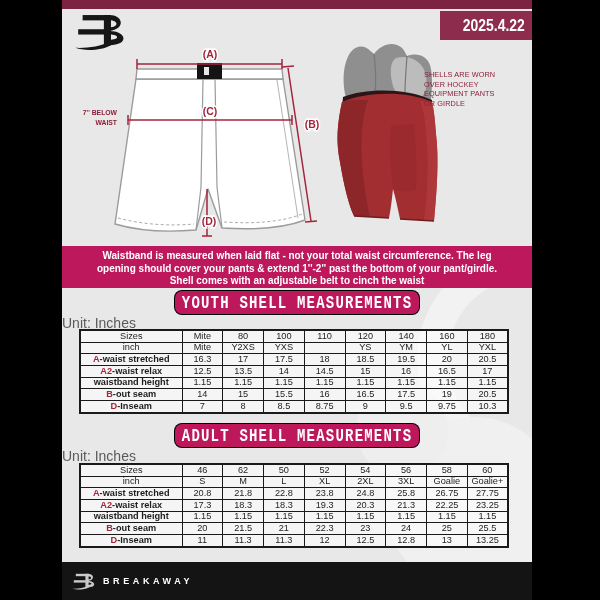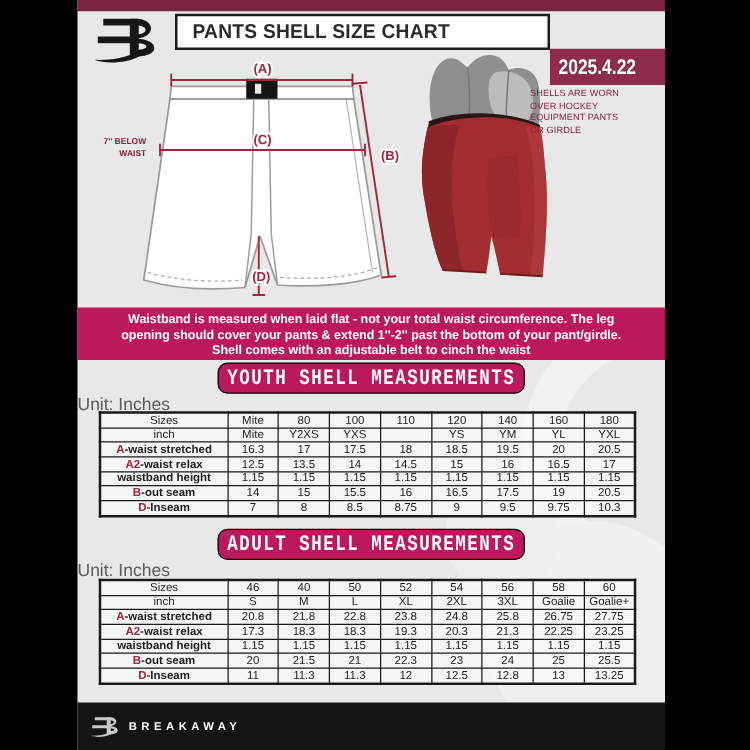--- a/index.html
+++ b/index.html
@@ -7,21 +7,21 @@
           font-family:"Liberation Sans",sans-serif;}
   .page{position:absolute;left:62px;top:0;width:470px;height:600px;background:#e8e8e8;}
   .abs{position:absolute;}
   
   .topbar{left:0;top:0;width:470px;height:9px;background:#7d2342;}
   .titlebox{left:78px;top:11px;width:300px;height:29px;background:#fff;border:2px solid #1c1c1c;
             box-sizing:border-box;display:flex;align-items:center;padding-left:12px;}
   .titlebox span{font-size:16px;font-weight:bold;color:#2b2b2b;letter-spacing:.2px;
                  display:inline-block;transform:scaleX(.96);transform-origin:left center;white-space:nowrap;}
   .datebox{left:378px;top:11px;width:92px;height:29px;background:#8d2c4c;display:flex;
-           align-items:center;justify-content:flex-start;margin-top:28px;}
+           align-items:center;justify-content:flex-end;}
   .datebox span{color:#fff;font-weight:bold;font-size:17px;display:inline-block;
                 transform:scaleX(.82);white-space:nowrap;}
   
   .shellnote{left:362px;top:70px;width:85px;color:#8c1f38;font-size:7.3px;font-weight:normal;
              line-height:9.6px;letter-spacing:.1px;}
   
   .banner{left:0;top:246px;width:470px;height:42px;background:#be185d;color:#fff;
           text-align:center;box-sizing:border-box;padding-top:4px;}
   .banner div{font-size:10.2px;font-weight:bold;line-height:12.6px;transform:scaleX(.98);}
   
@@ -65,23 +65,20 @@
     <svg class="abs" style="left:10px;top:11px;" width="62" height="40" viewBox="0 0 70 44">
       <g fill="#161616" stroke="none">
         <rect x="12" y="4" width="30" height="6"></rect>
         <rect x="7" y="20" width="35" height="6"></rect>
         <rect x="36" y="4" width="8" height="34"></rect>
         <path d="M42,4 C58,4 61,20 42,22 C62,22 65,38 42,38 L42,32 C54,32 54,26 42,26 L42,18 C53,18 53,10 42,10 Z"></path>
         <path d="M44,38 C34,44 14,45 4,41 C16,41.5 32,40 44,33 Z"></path>
       </g>
     </svg>
 
-    <div class="abs titlebox">
-      <span>PANTS SHELL SIZE CHART</span>
-    </div>
     <div class="abs datebox">
       <span>2025.4.22</span>
     </div>
 
     <svg class="abs" style="left:10px;top:46px;" width="250" height="196" viewBox="0 0 250 196">
 
       <path d="M64,33 L43,178 C70,186 100,186 124,184 L136,143 L150,182 C180,184 212,182 233,174 L211,33 Z" fill="#ffffff" stroke="#9b9b9b" stroke-width="1.4" stroke-linejoin="round"></path>
 
       <path d="M65,23 L210,23 L211,33 L64,33 Z" fill="#ffffff" stroke="#9b9b9b" stroke-width="1.4"></path>
 
@@ -255,21 +252,21 @@
     </div>
     <div class="abs unit" style="left:0;top:448px;">Unit: Inches</div>
     <table class="meas" style="top:463px;">
       <colgroup>
           <col style="width:102px;">
         </colgroup>
     <tbody>
           <tr class="hdr">
             <td class="lab">Sizes</td>
             <td>46</td>
-            <td>40</td>
+            <td>62</td>
             <td>50</td>
             <td>52</td>
             <td>54</td>
             <td>56</td>
             <td>58</td>
             <td>60</td>
           </tr>
           <tr class="hdr">
             <td class="lab">inch</td>
             <td>S</td>

